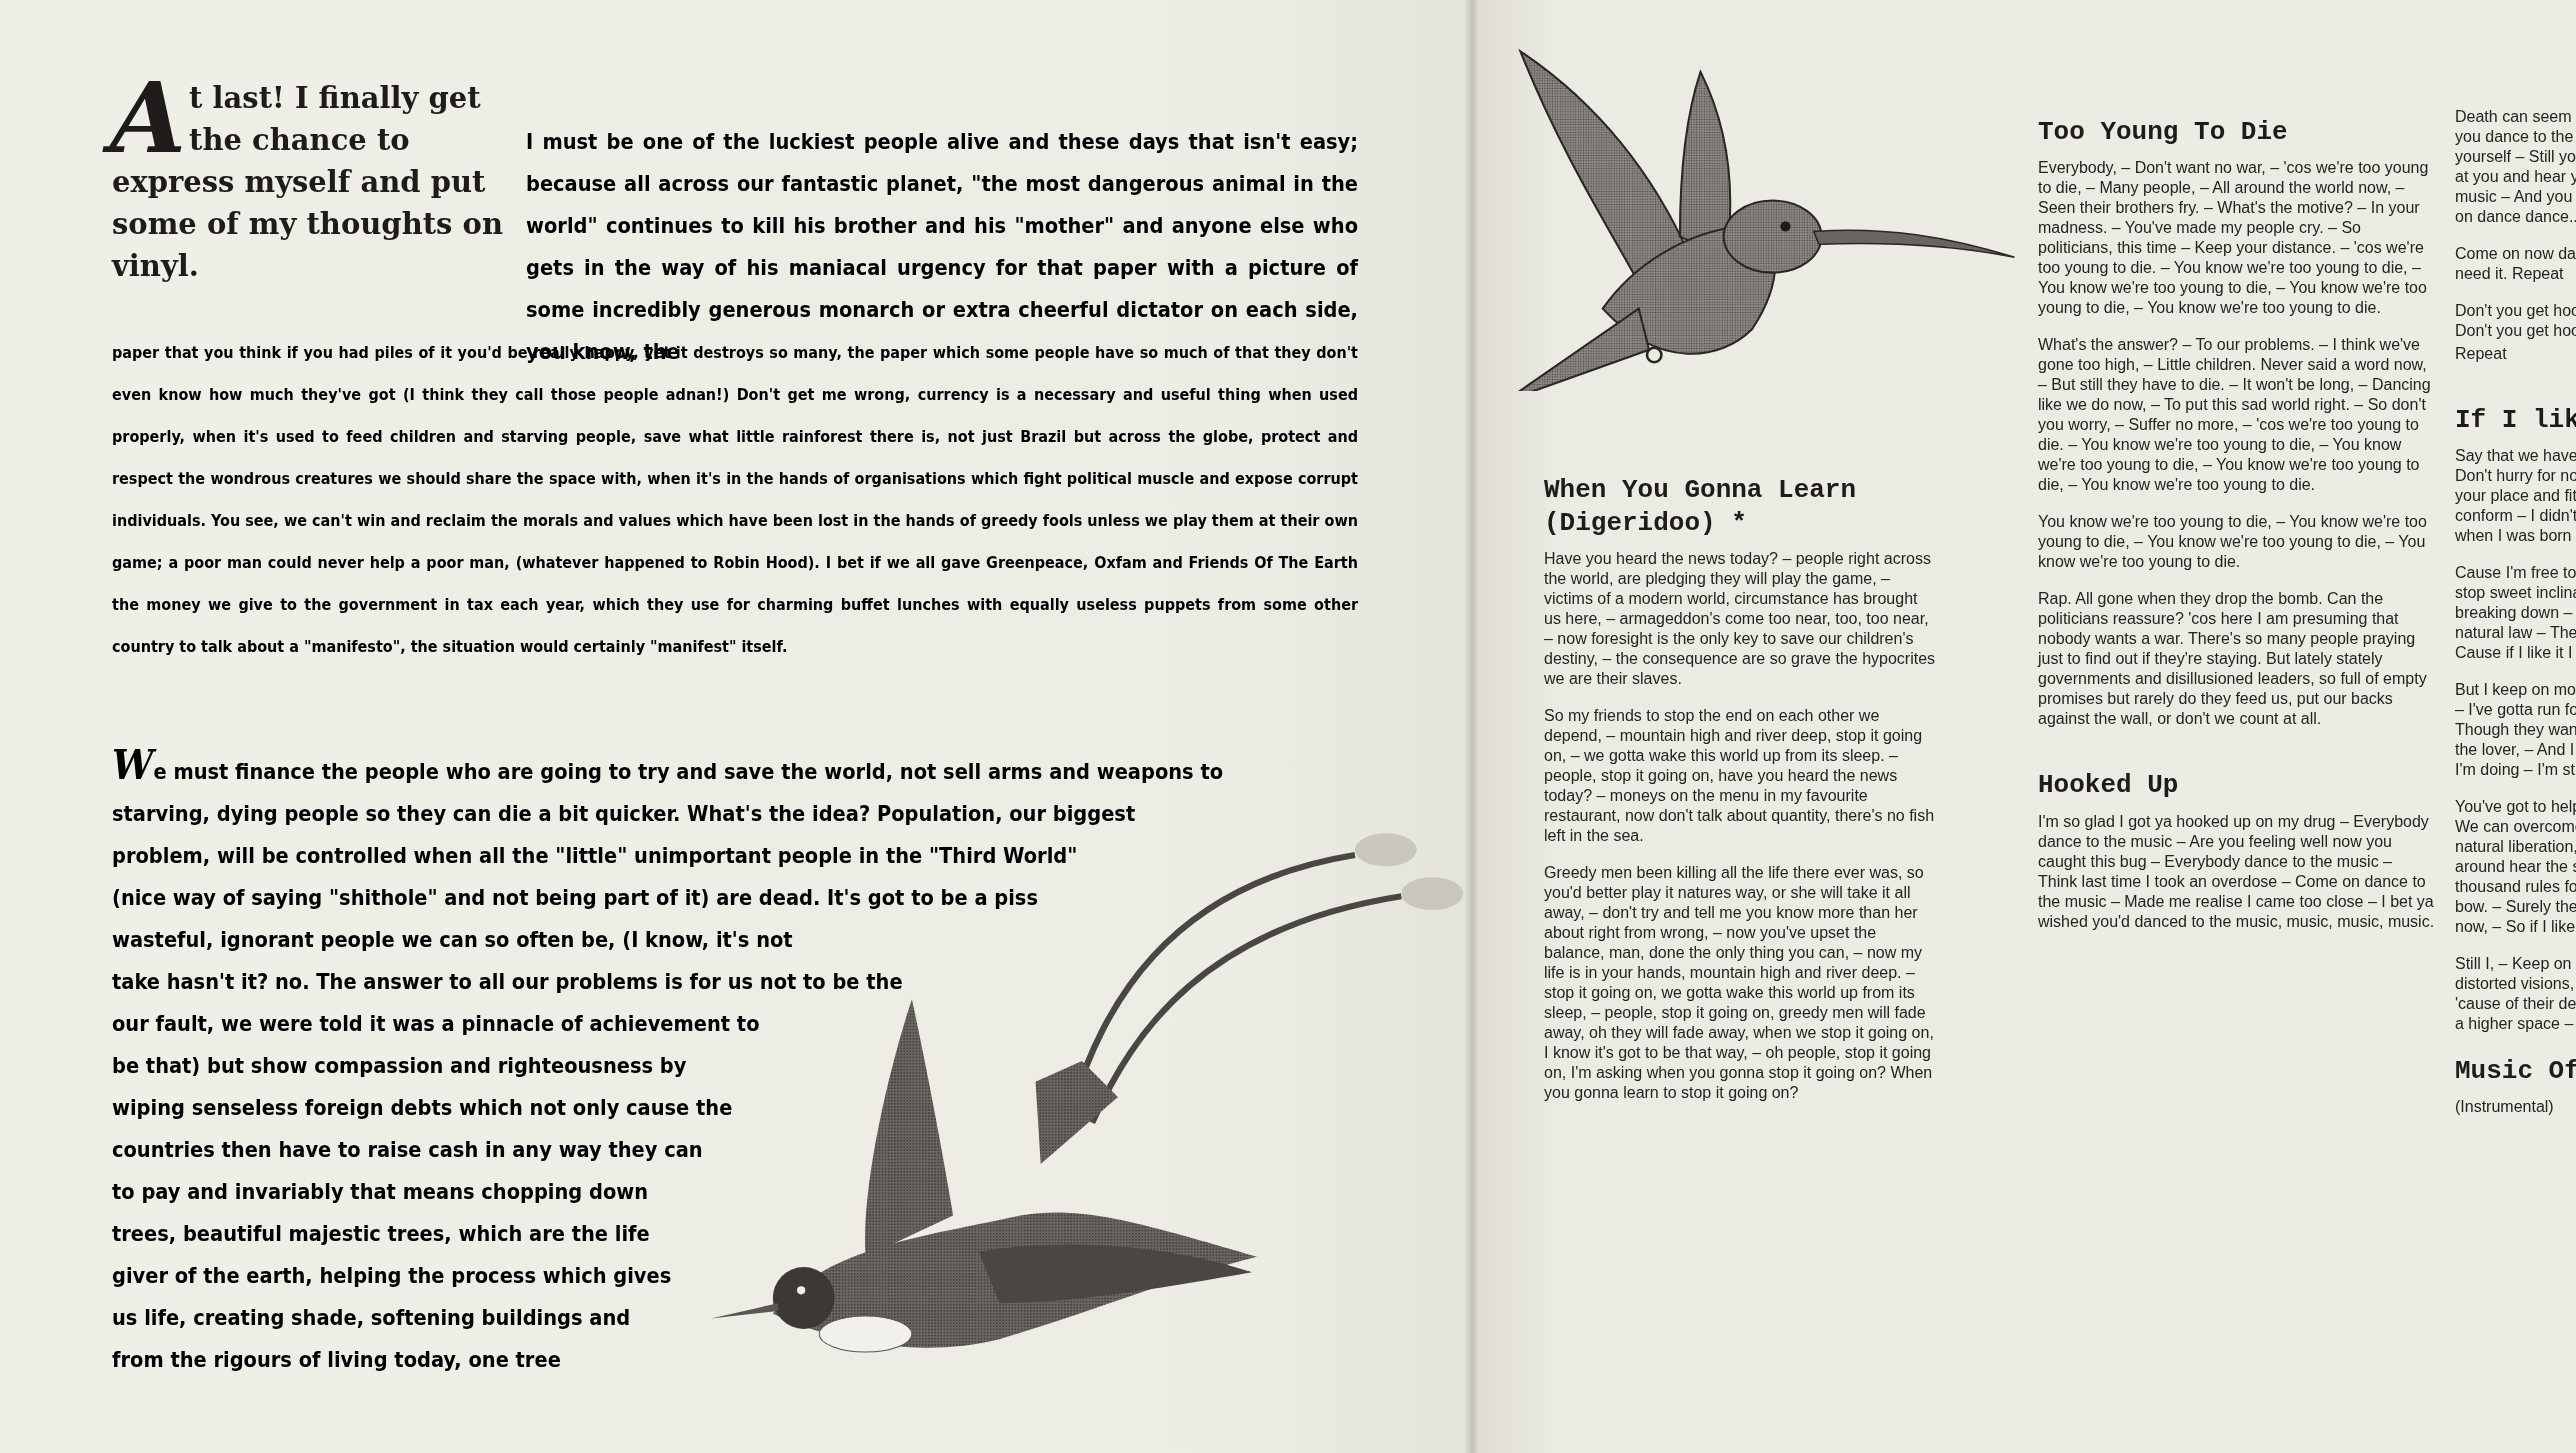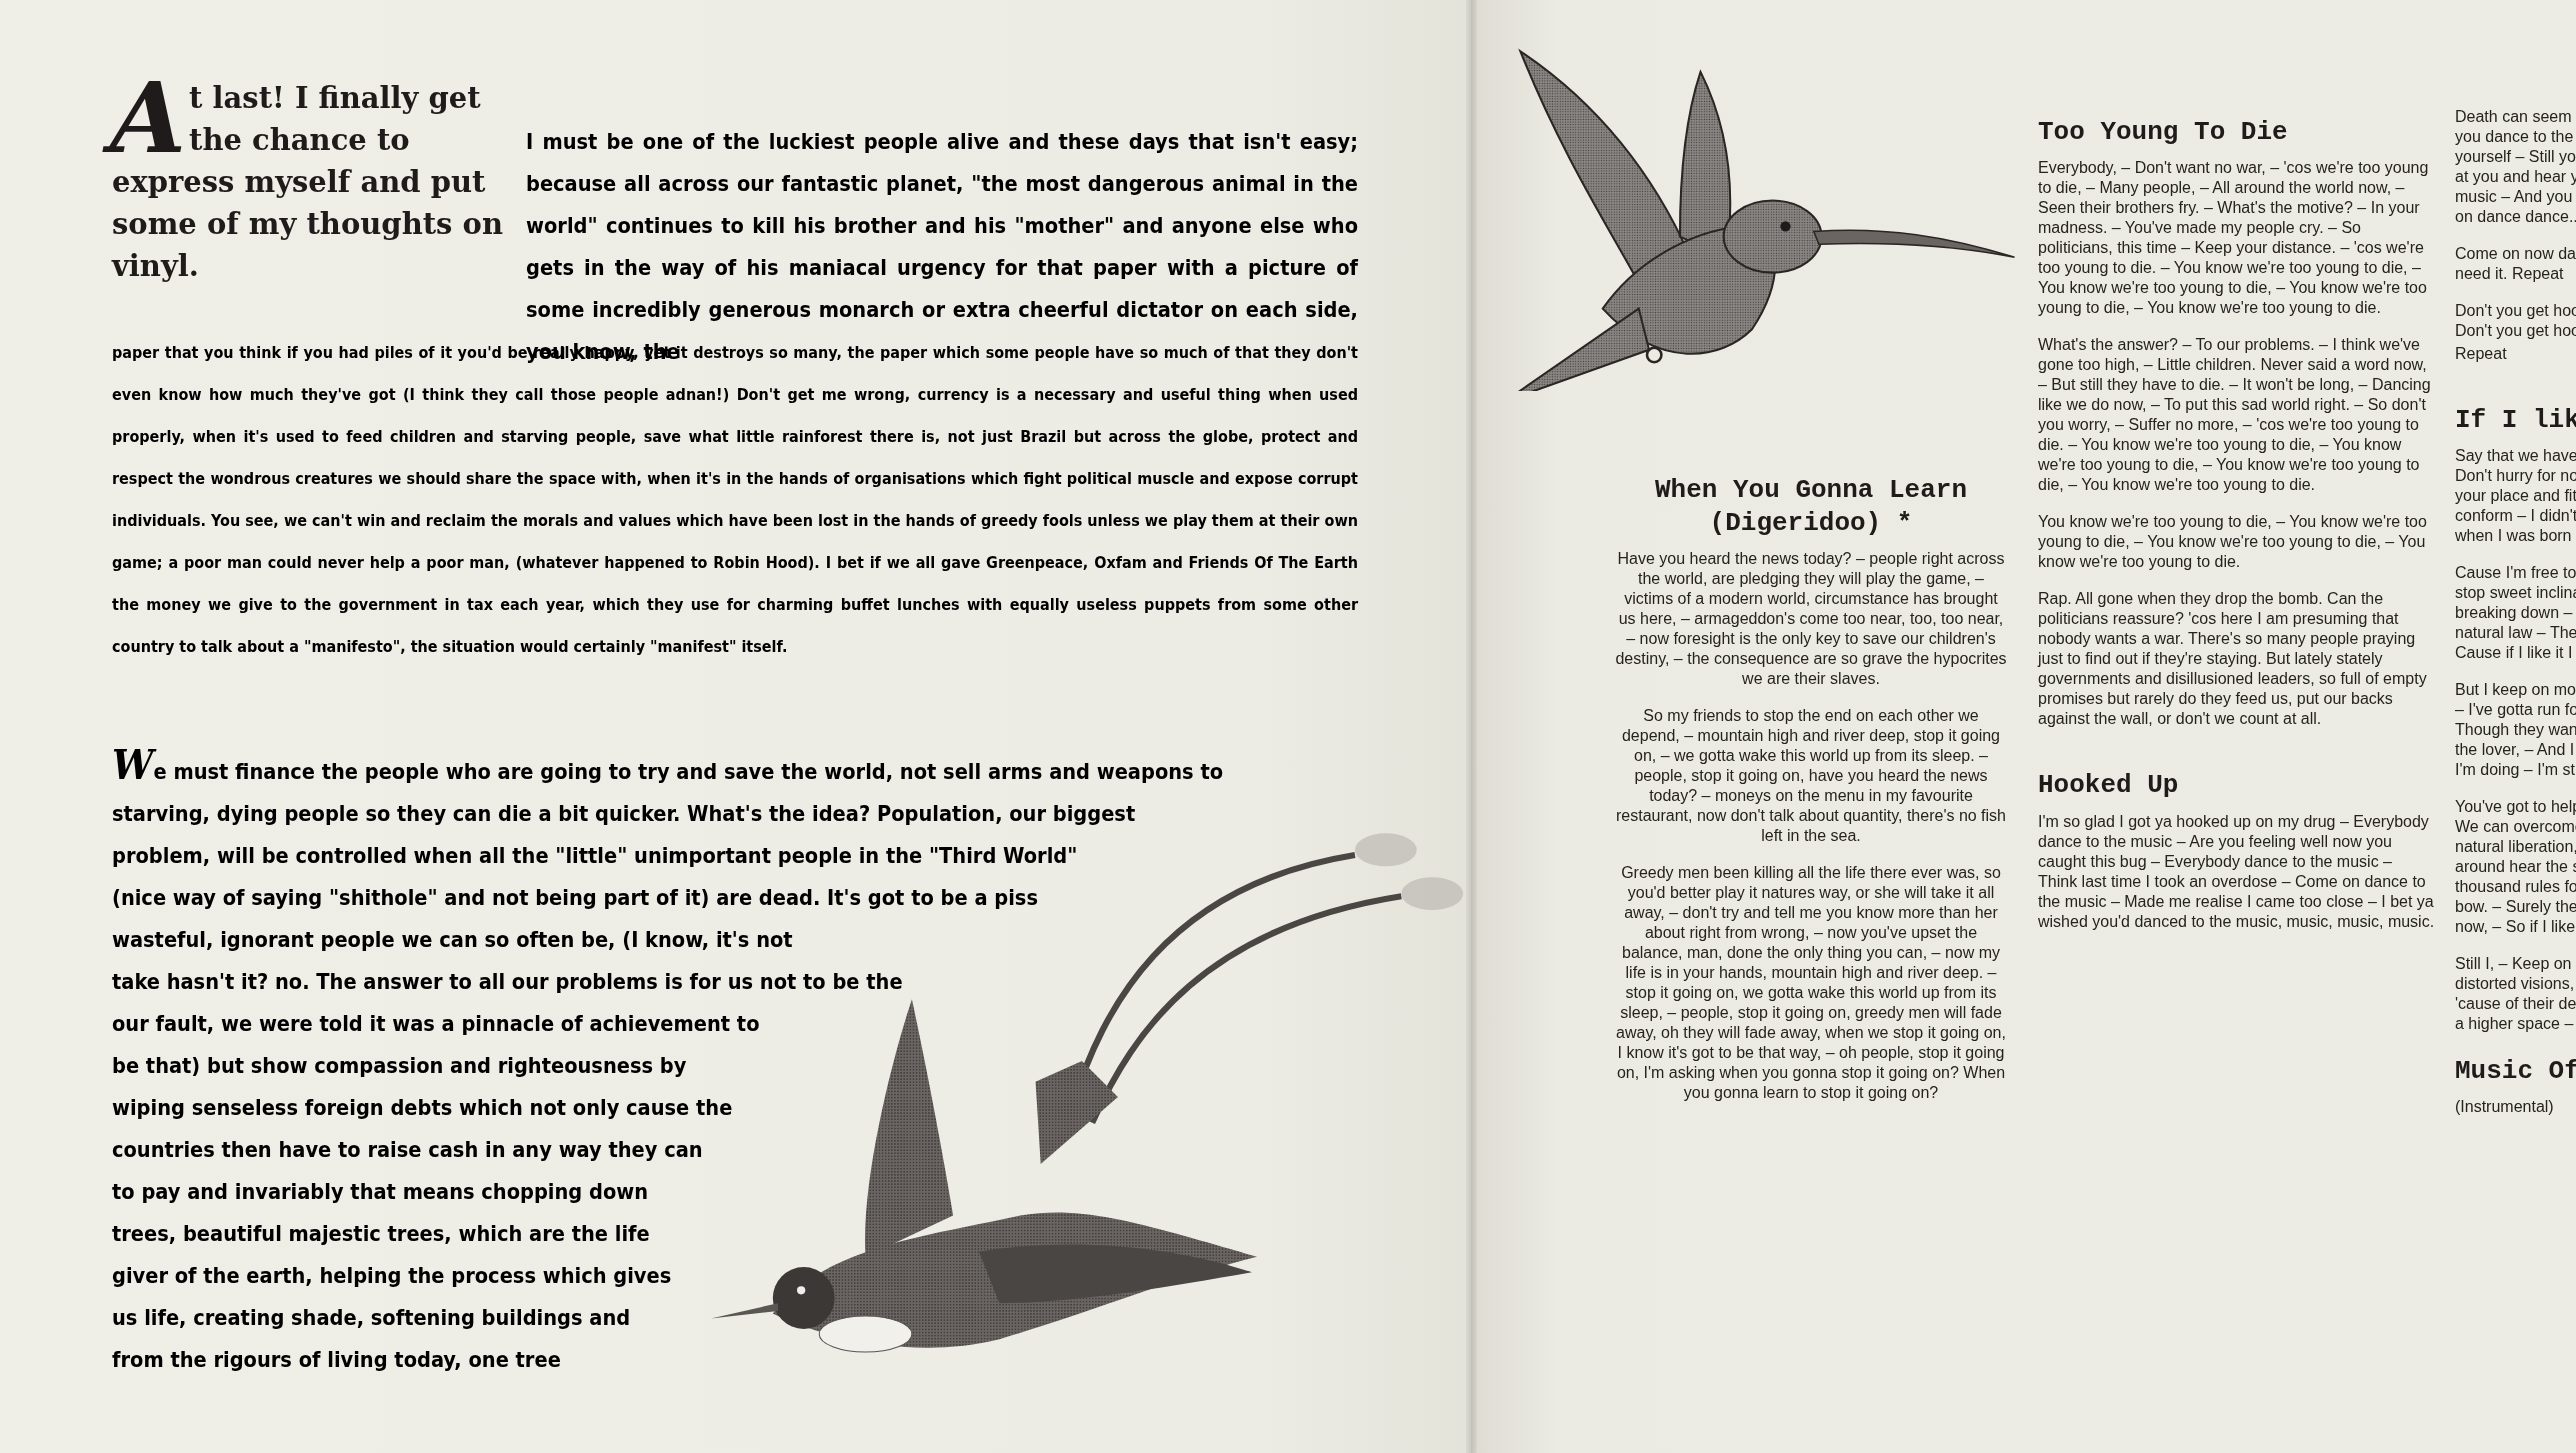--- a/index.html
+++ b/index.html
@@ -49,21 +49,21 @@
   }
   .essay-p2 .line { white-space: nowrap; display: block; }
   .dropcap-w { font-size: 41px; line-height: 31px; font-family: "DejaVu Serif", serif; font-style: italic; }
 
   .song-title { font-size: 26px; line-height: 33px; margin: 0 0 9.3px 0; font-family: Liberation Mono, monospace; }
   .song-col {
     position: absolute; font-family: "Liberation Sans", sans-serif;
     font-size: 16px; line-height: 20px; color: #262220;
   }
   .song-col p { margin: 0 0 17px 0; }
-  .col-a { left: 1615px; top: 474px; width: 392px; text-align: center; }
+  .col-a { left: 1544px; top: 474px; width: 392px; }
   .col-b { left: 2038px; top: 116px; width: 397px; }
   .col-c { left: 2455px; top: 107px; width: 402px; }
   .gap-title { margin-top: 40px; }
 
   svg.illus { position: absolute; }
 </style>
 </head>
 <body>
 
 <div class="page left"></div>

